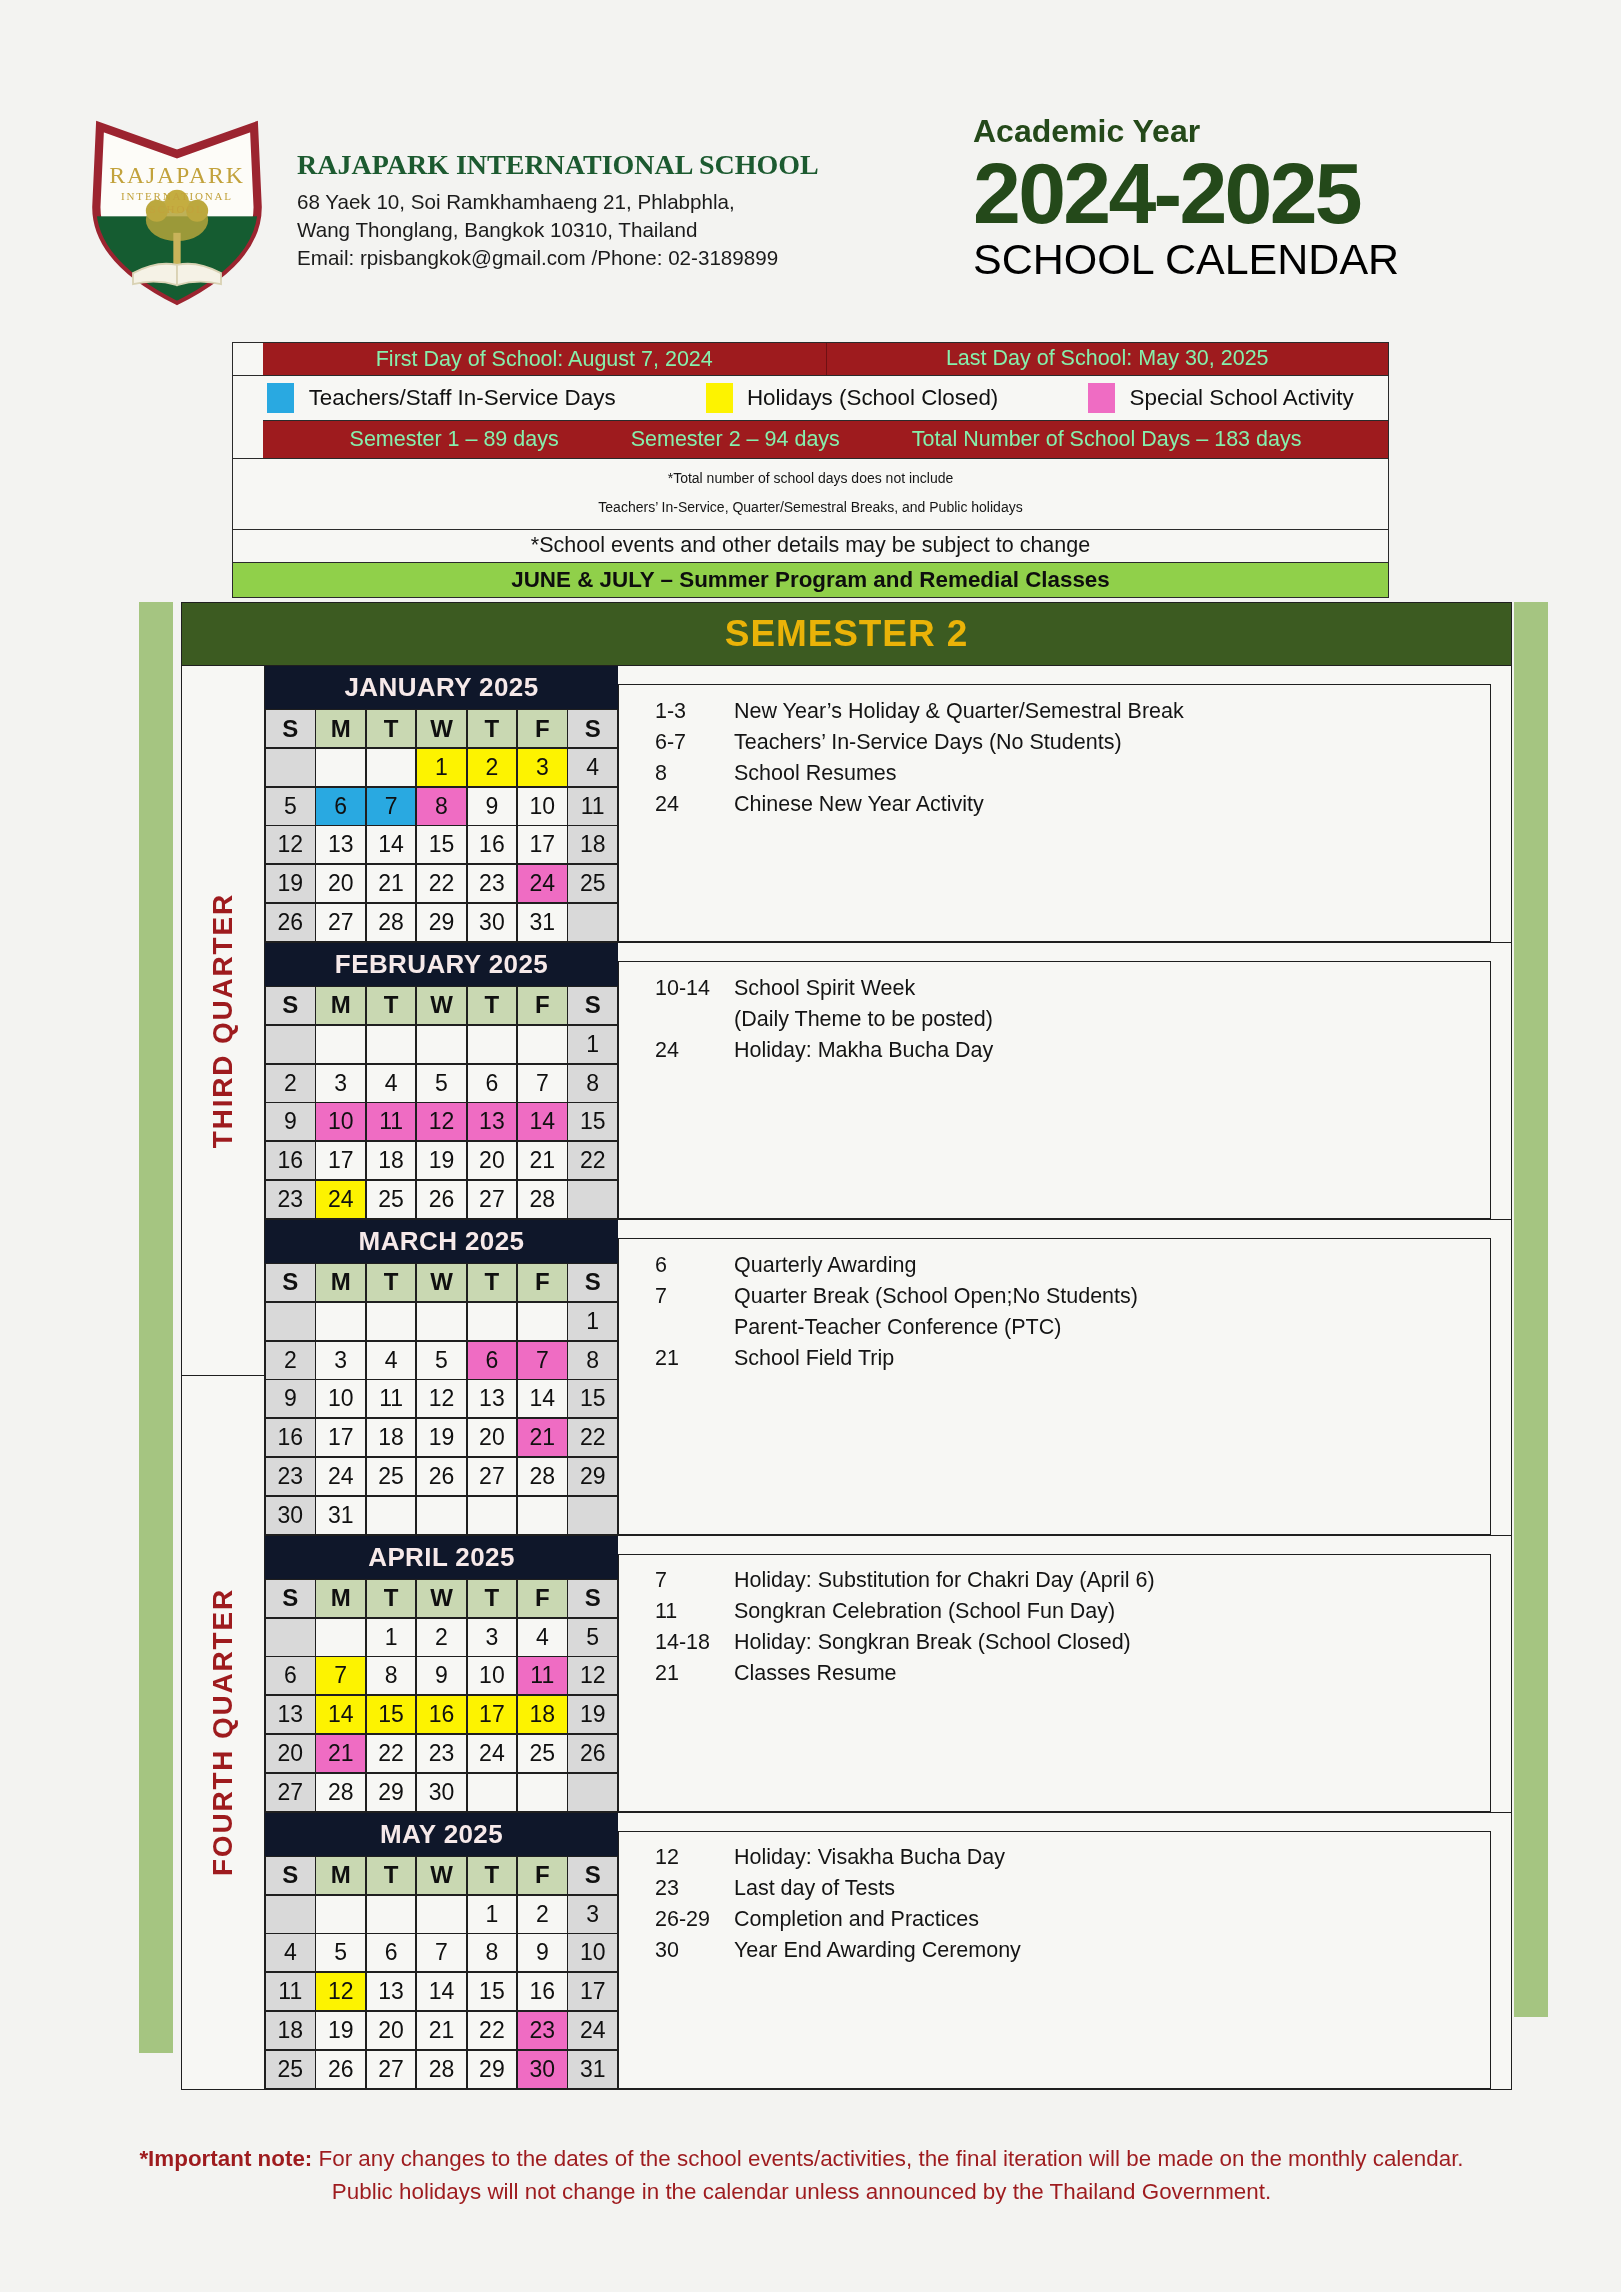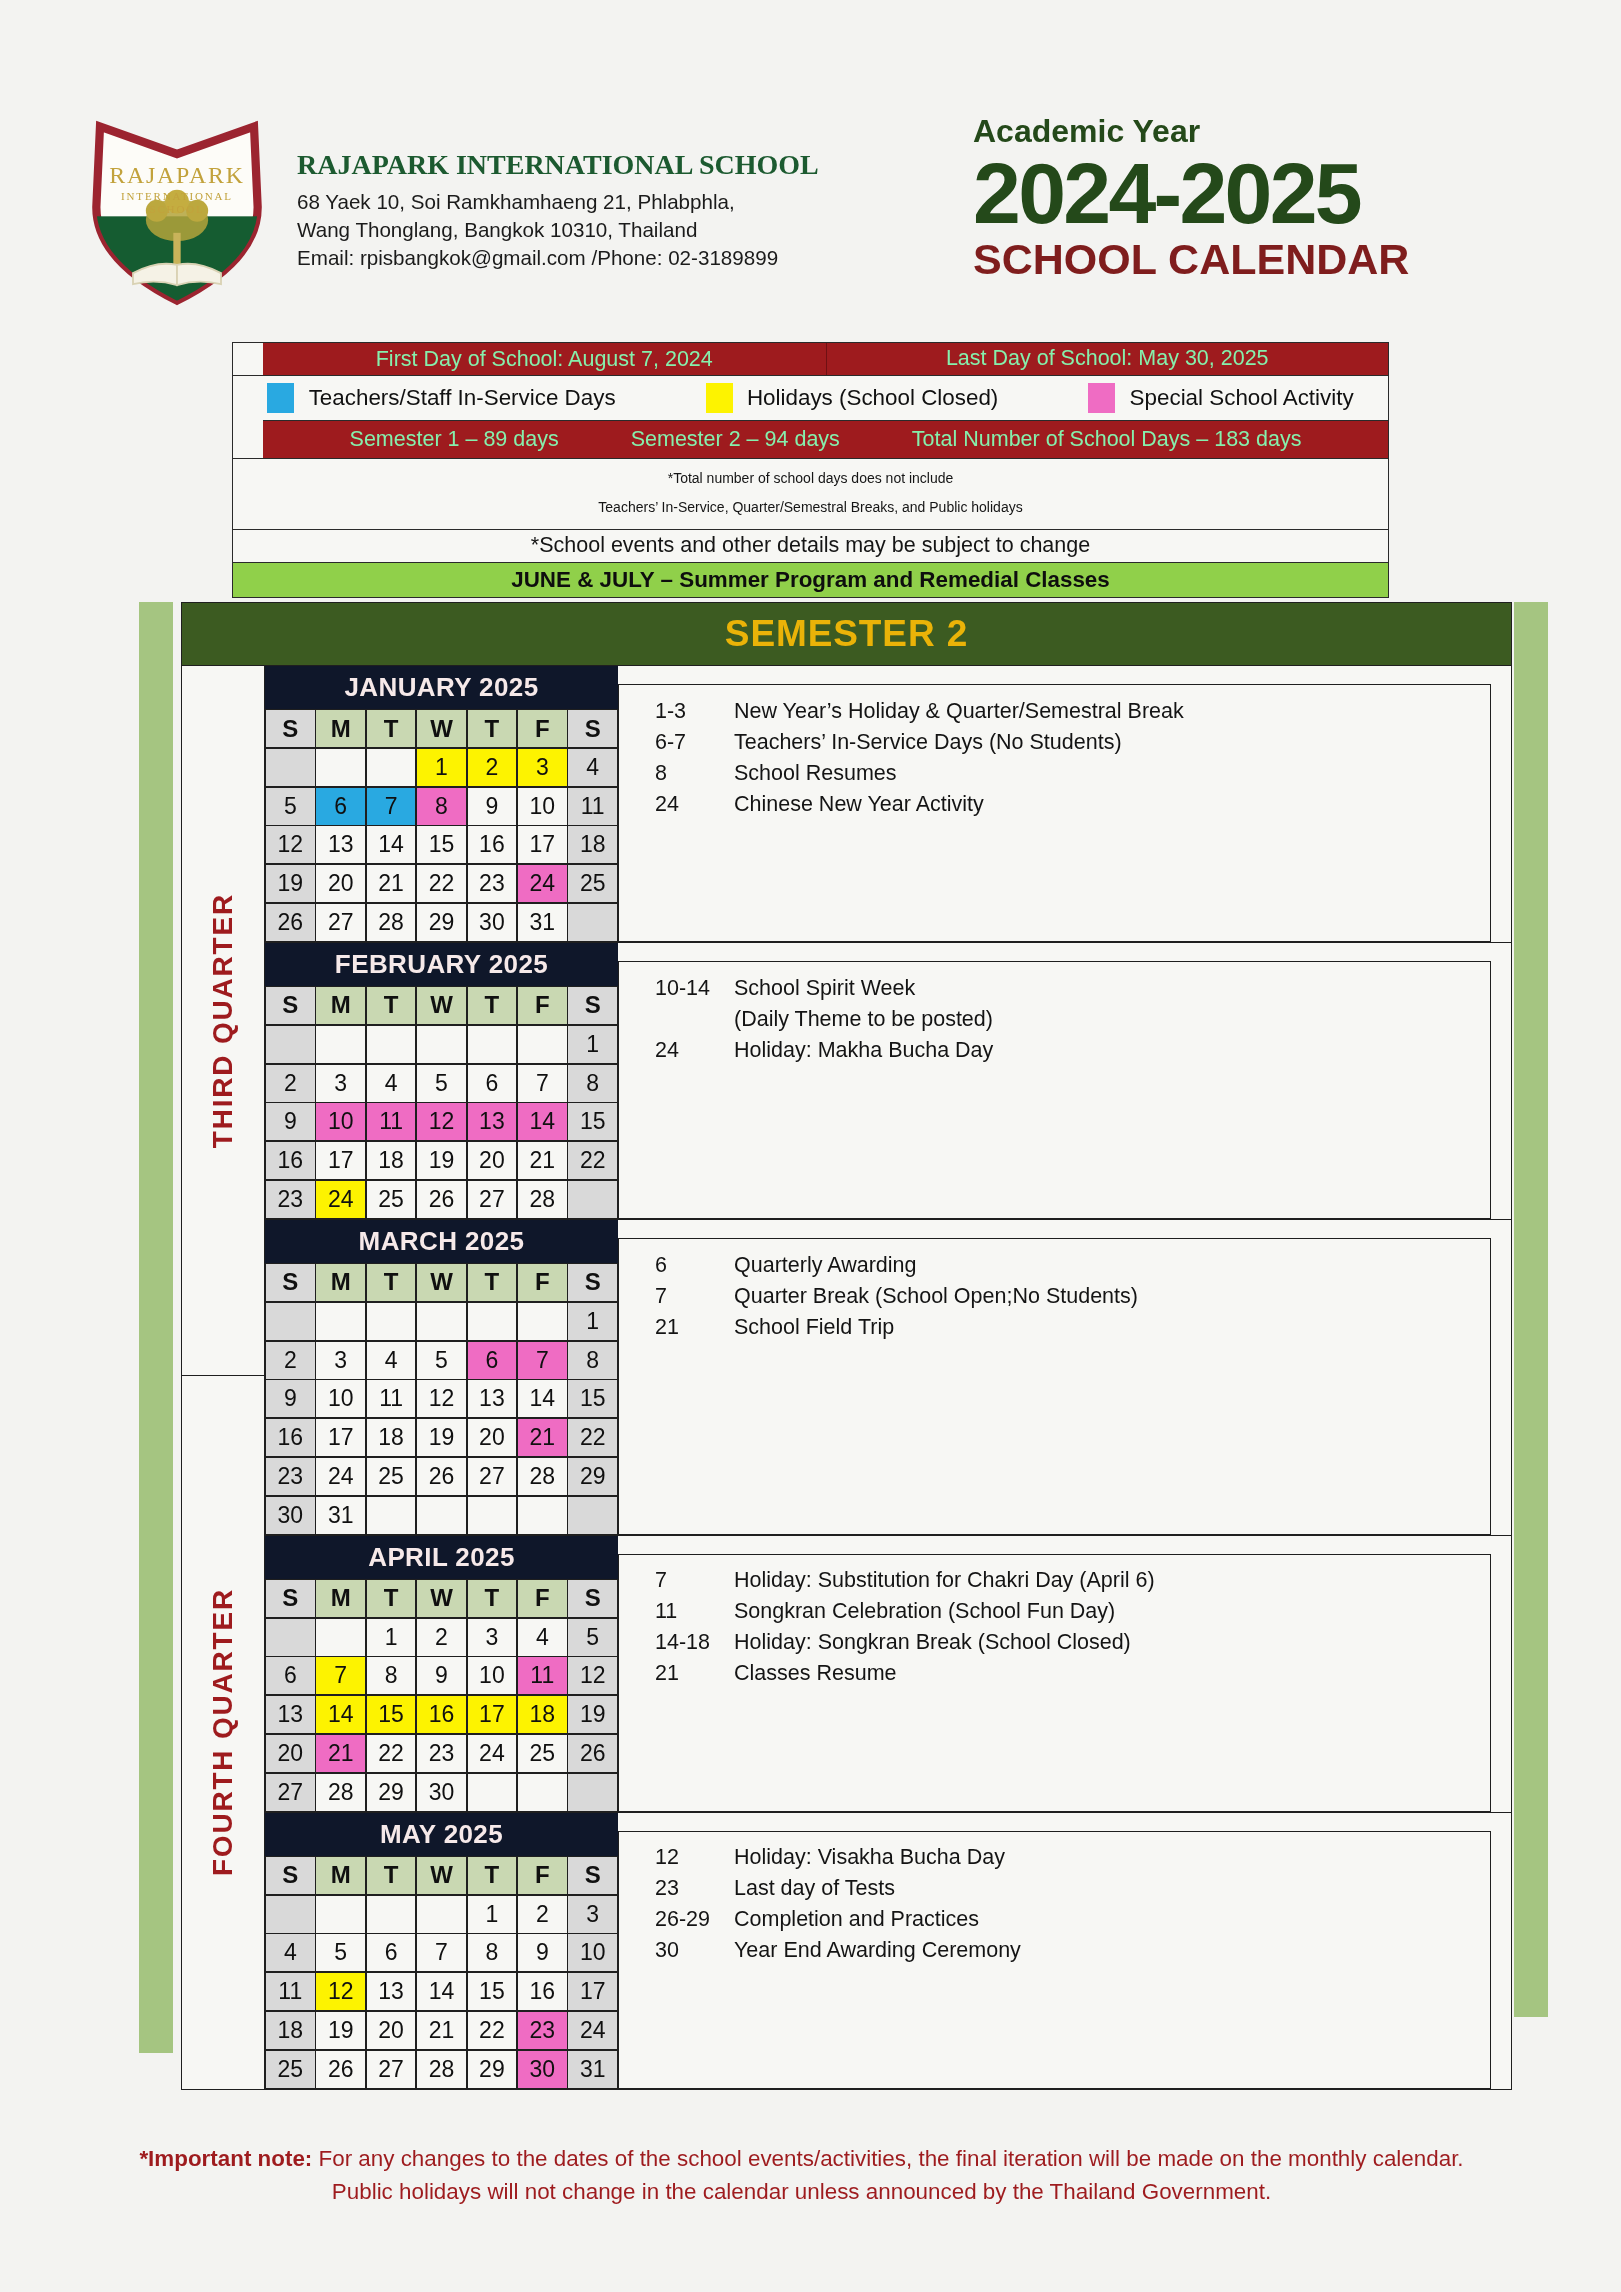--- a/index.html
+++ b/index.html
@@ -10,21 +10,21 @@
     font-family:"Liberation Sans", sans-serif; color:#141414;
   }
   
   .logo { position:absolute; left:85px; top:99px; }
   .school-block { position:absolute; left:297px; top:149px; }
   .school-name { font-family:"Liberation Serif", serif; font-weight:bold; font-size:28px; color:#1c5a30; margin-bottom:7.2px; }
   .school-addr { font-size:20.6px; line-height:28px; color:#1b1b1b; }
   .ay-block { position:absolute; left:973px; top:115px; line-height:1; }
   .ay-label { font-weight:bold; font-size:32px; color:#24491a; margin-bottom:3.6px; }
   .ay-year { font-weight:bold; font-size:86px; color:#24491a; letter-spacing:-2.7px; line-height:84px; }
-  .ay-cal { font-weight:bold; font-size:43px; color:#7f1d1d; margin-top:3.6px; }
+  .ay-cal { font-weight:normal; font-size:43px; color:#000000; margin-top:3.6px; }
   
   .info-box { position:absolute; left:232px; top:342px; width:1157px; border:1.8px solid #2a2a2a; background:#f7f7f4; }
   .ib-row { border-top:1.8px solid #2a2a2a; }
   .ib-row:first-child { border-top:none; }
   .ib-red { background:#9e1b1e; color:#86efac;margin-left:30px; }
   .ib-days { display:flex; height:32px; align-items:center; font-size:21.5px; }
   .ib-days > div { width:50%; text-align:center; }
   .ib-days > div + div { border-left:1.8px solid #701013; height:100%; line-height:30px; }
   .ib-legend { height:45px; display:flex; align-items:center; justify-content:center; gap:90px; font-size:22.4px; color:#111; }
   .legend-item { display:flex; align-items:center; gap:14.3px; }
@@ -351,20 +351,24 @@
                 <div class="notes-box">
                   <div class="note-row">
                     <span class="note-date">6</span>
                     <span class="note-text">Quarterly Awarding</span>
                   </div>
                   <div class="note-row">
                     <span class="note-date">7</span>
                     <span class="note-text">Quarter Break (School Open;No Students)</span>
                   </div>
                   <div class="note-row">
+                    <span class="note-date"></span>
+                    <span class="note-text">Parent-Teacher Conference (PTC)</span>
+                  </div>
+                  <div class="note-row">
                     <span class="note-date">21</span>
                     <span class="note-text">School Field Trip</span>
                   </div>
                 </div>
               </div>
             </div>
             <div class="month">
               <div class="month-left">
                 <div class="month-title">APRIL 2025</div>
                 <div class="cal-grid">

